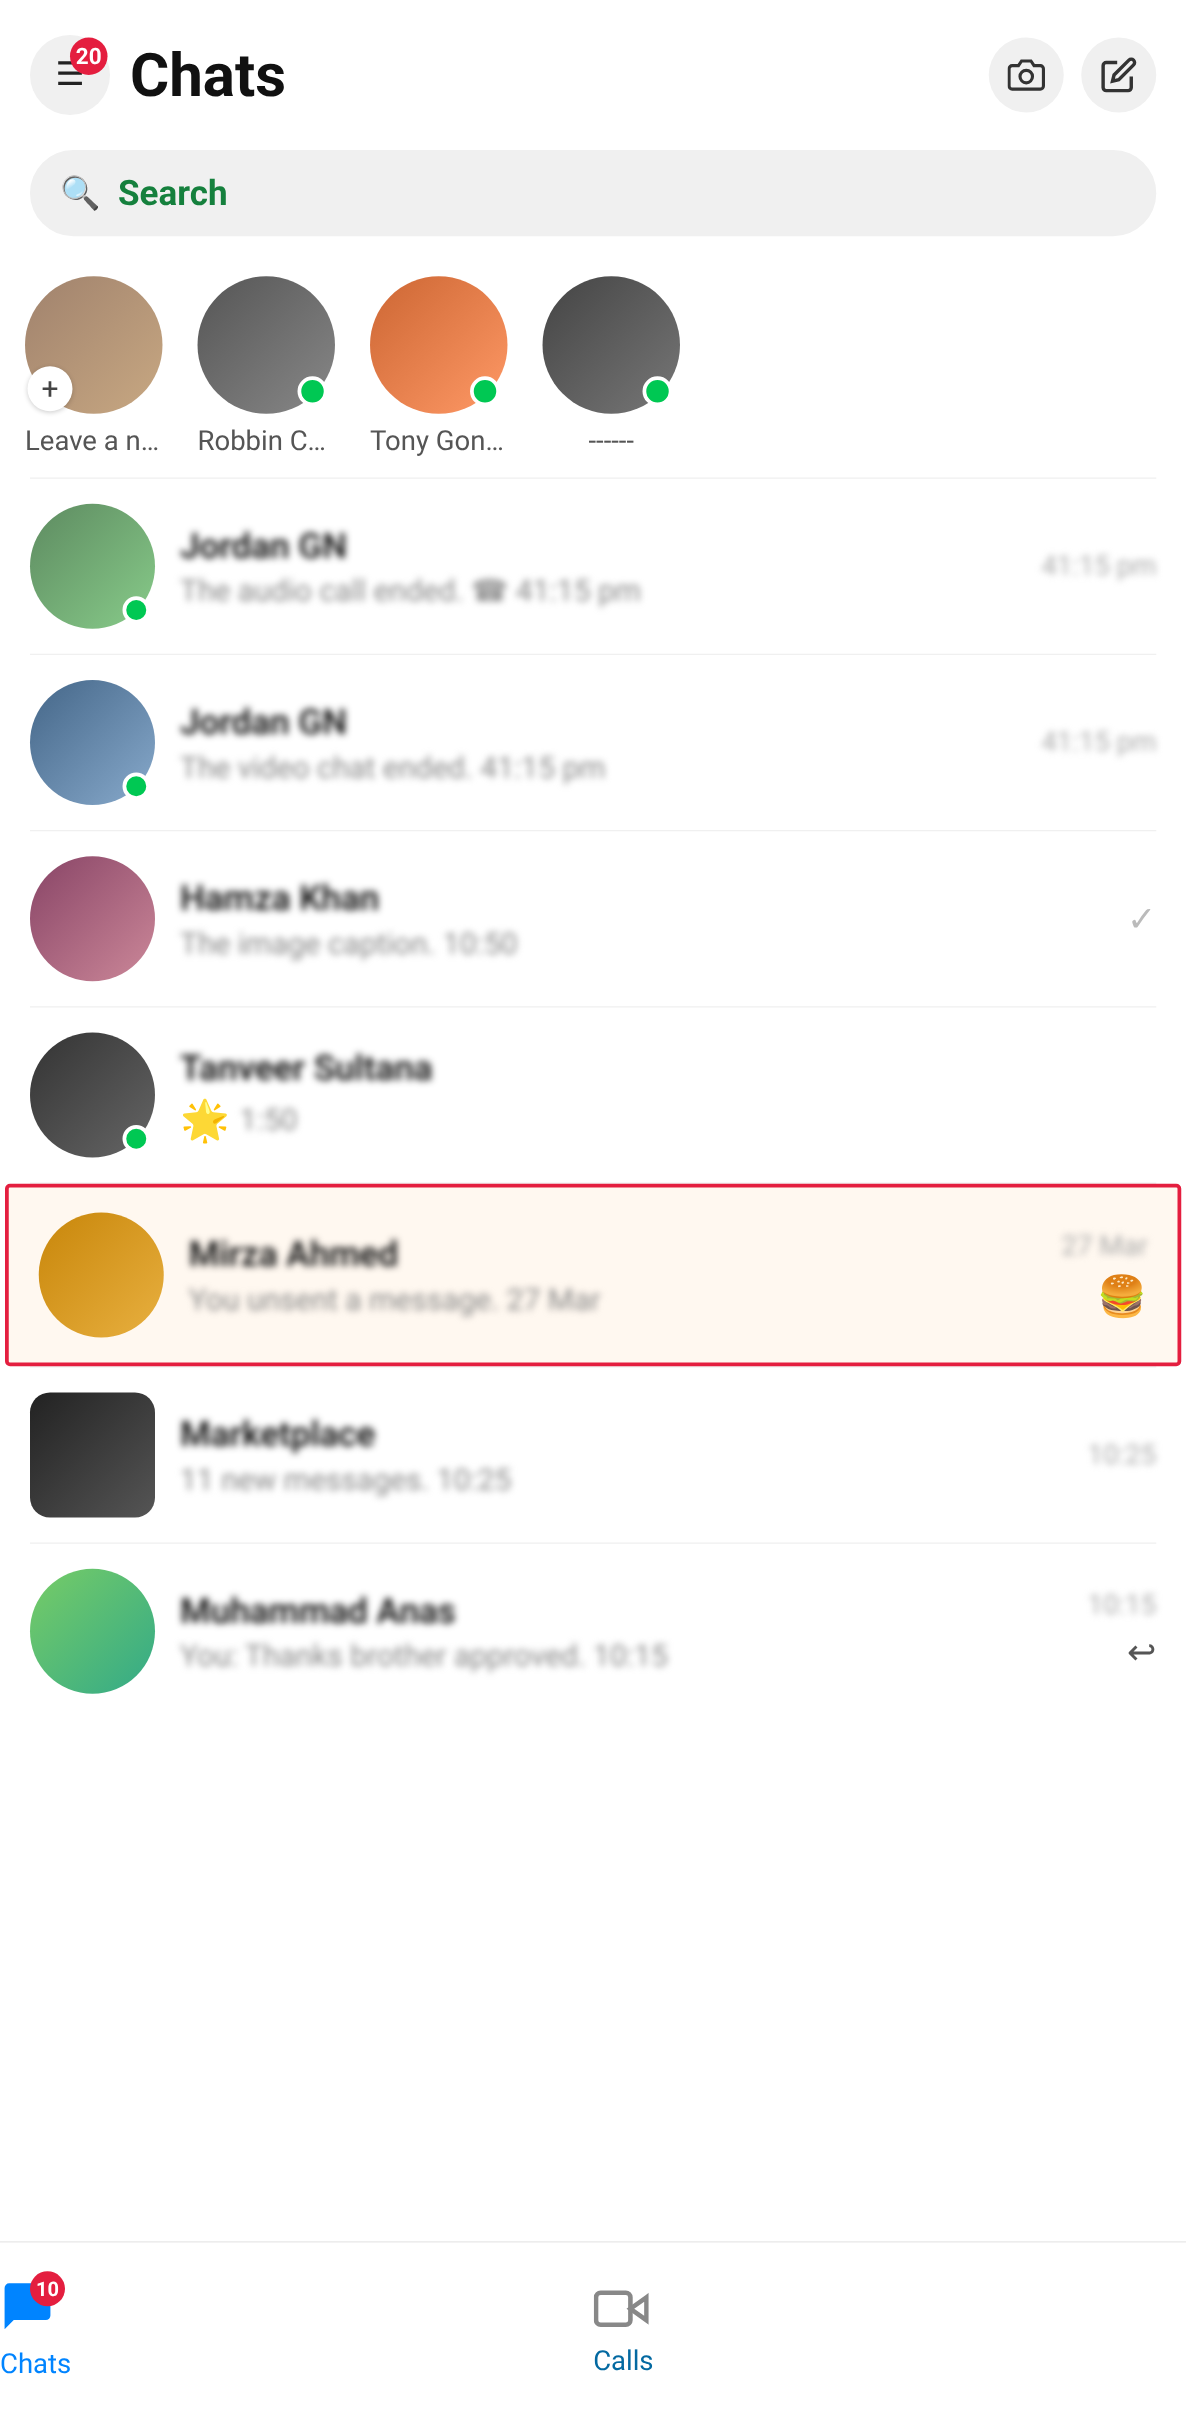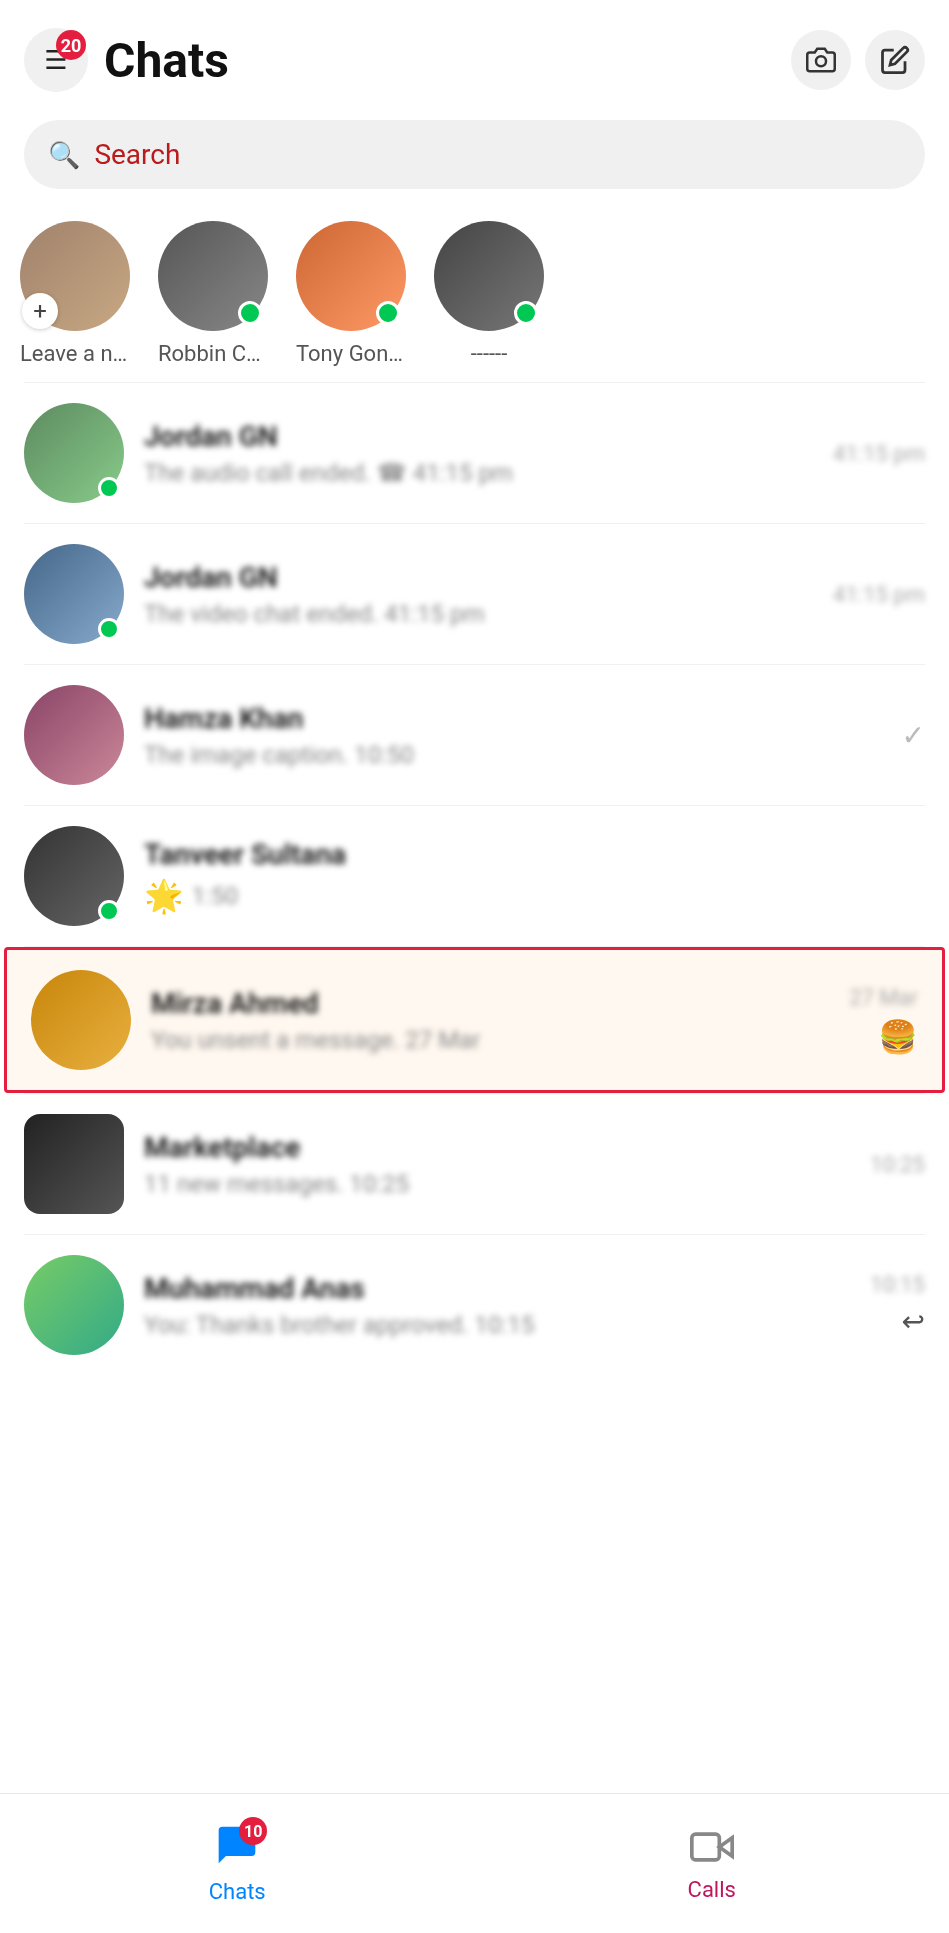--- a/index.html
+++ b/index.html
@@ -99,22 +99,23 @@
       padding: 18px 24px;
       gap: 14px;
     }
 
     .search-icon {
       color: #888;
       font-size: 26px;
     }
 
     .search-text {
-      color: #b91c1c;
+      color: #15803d;
       font-size: 28px;
+      font-weight: bold;
     }
 
     
     .stories-row {
       display: flex;
       padding: 12px 20px 16px 20px;
       gap: 28px;
       overflow-x: auto;
     }
 
@@ -293,30 +294,29 @@
       background: #fff;
       border-top: 1px solid #e8e8e8;
       display: flex;
       height: 140px;
     }
 
     .nav-item {
       flex: 1;
       display: flex;
       flex-direction: column;
-      align-items: center;
       justify-content: center;
       gap: 8px;
       cursor: pointer;
       position: relative;
     }
 
     .nav-label {
       font-size: 22px;
-      color: #be185d;
+      color: #0369a1;
     }
 
     .nav-item.active .nav-label {
       color: #0084ff;
     }
 
     .nav-badge {
       position: absolute;
       top: 12px;
       left: 50%;

